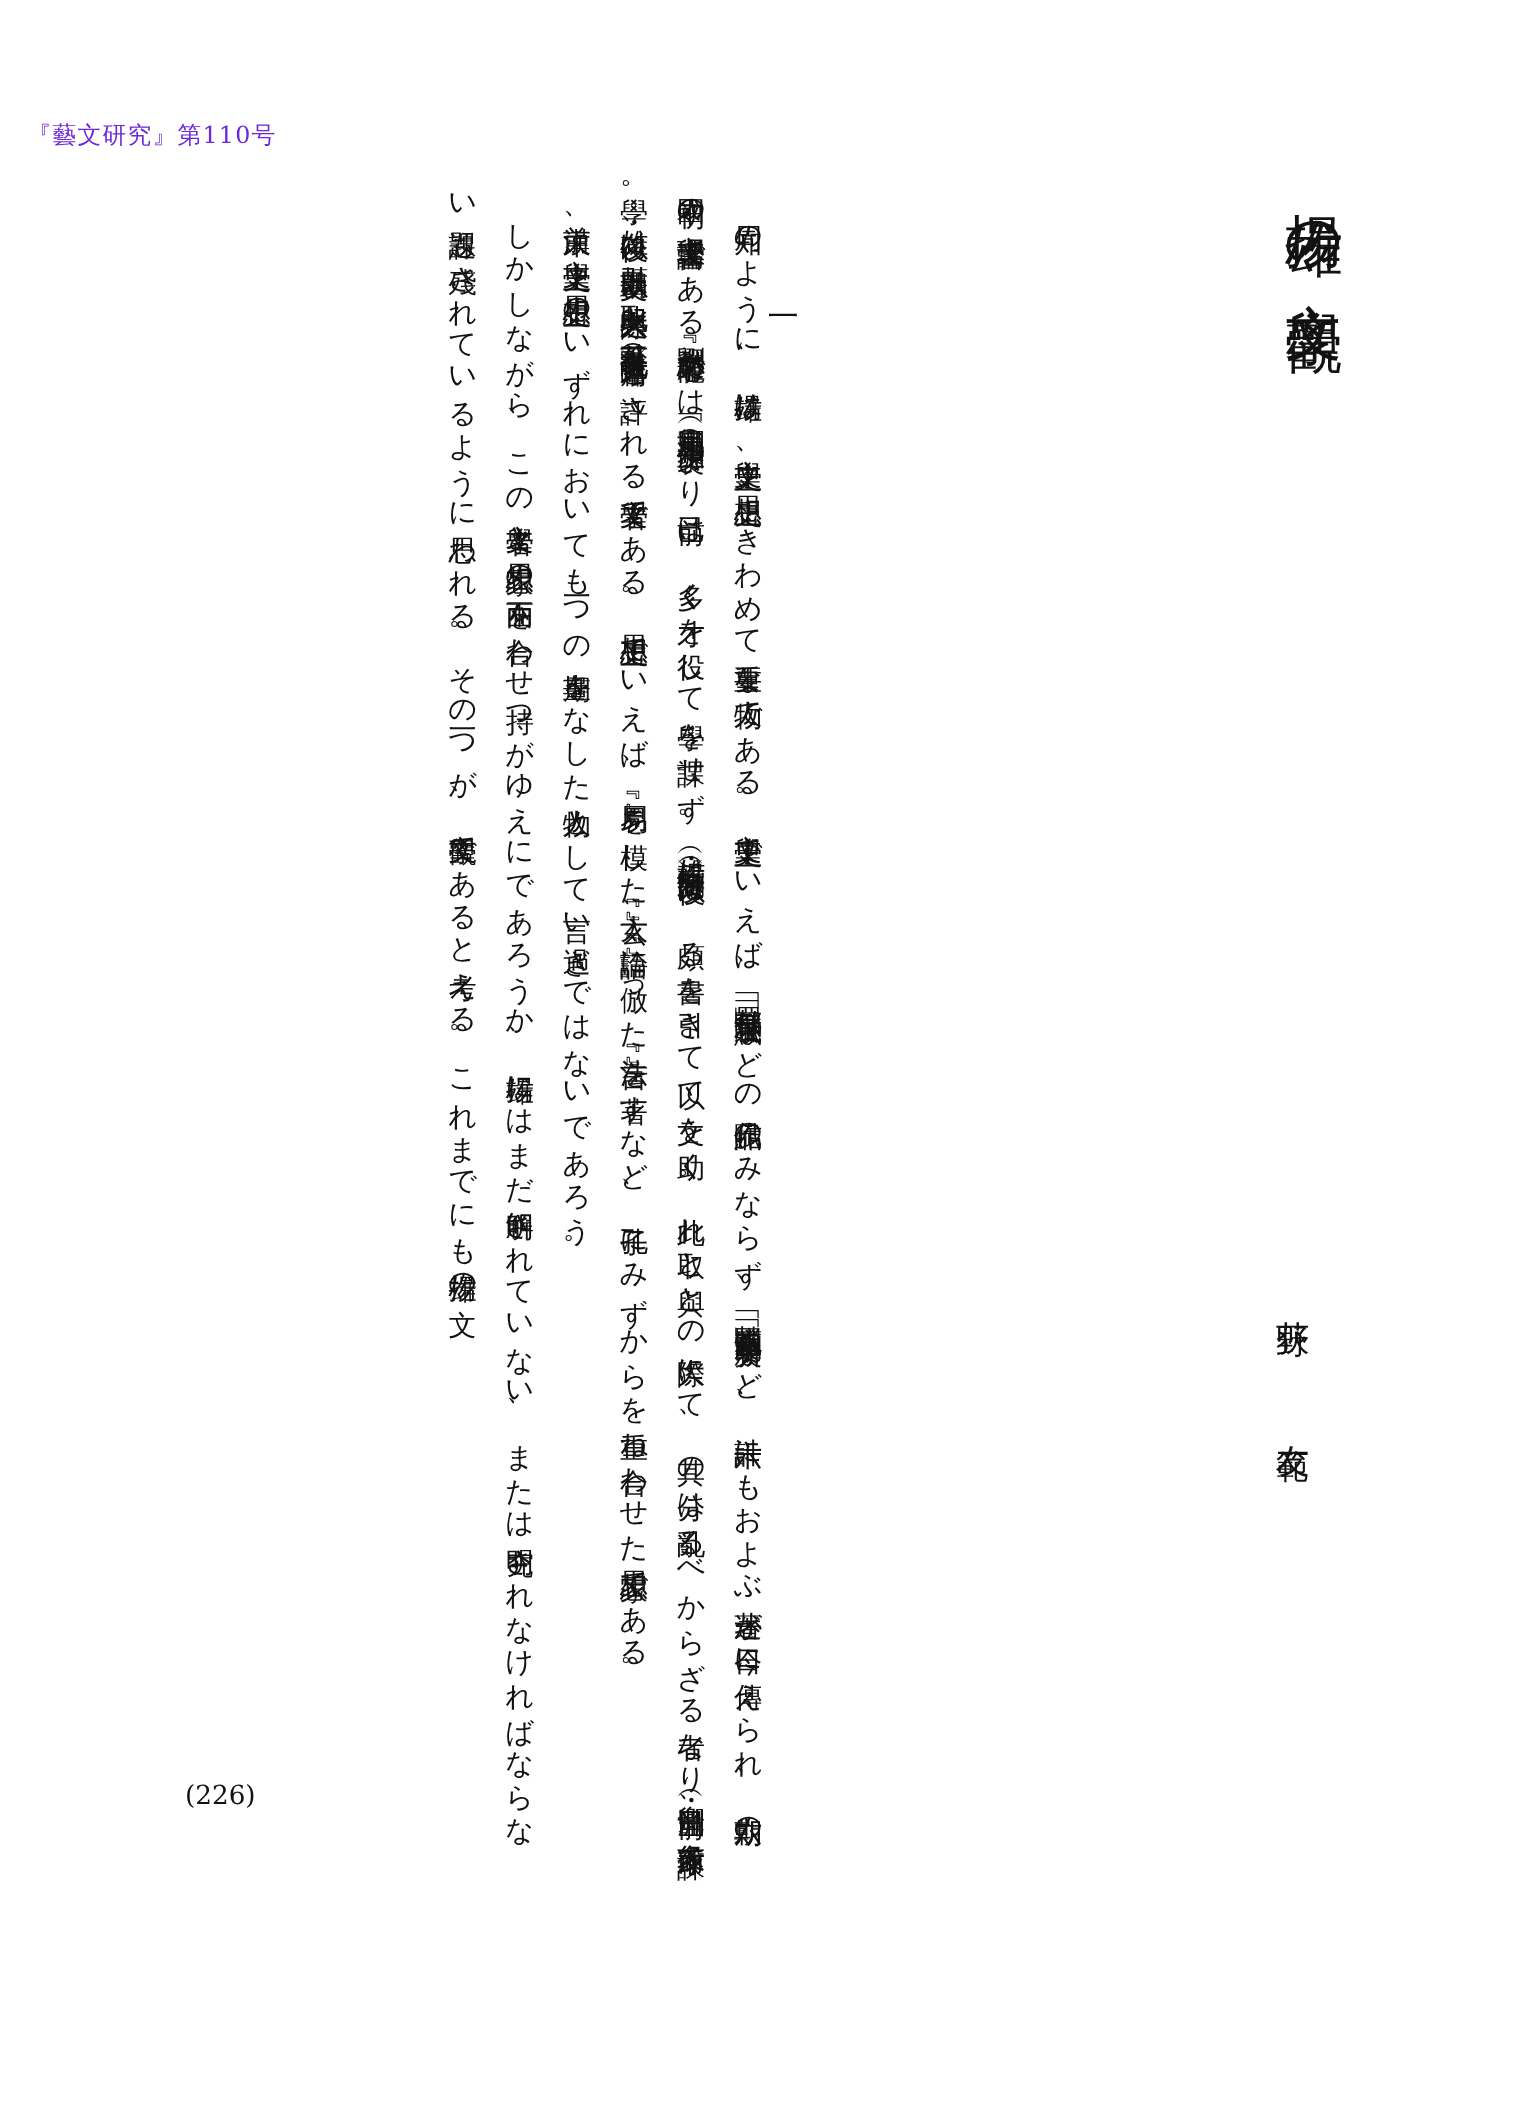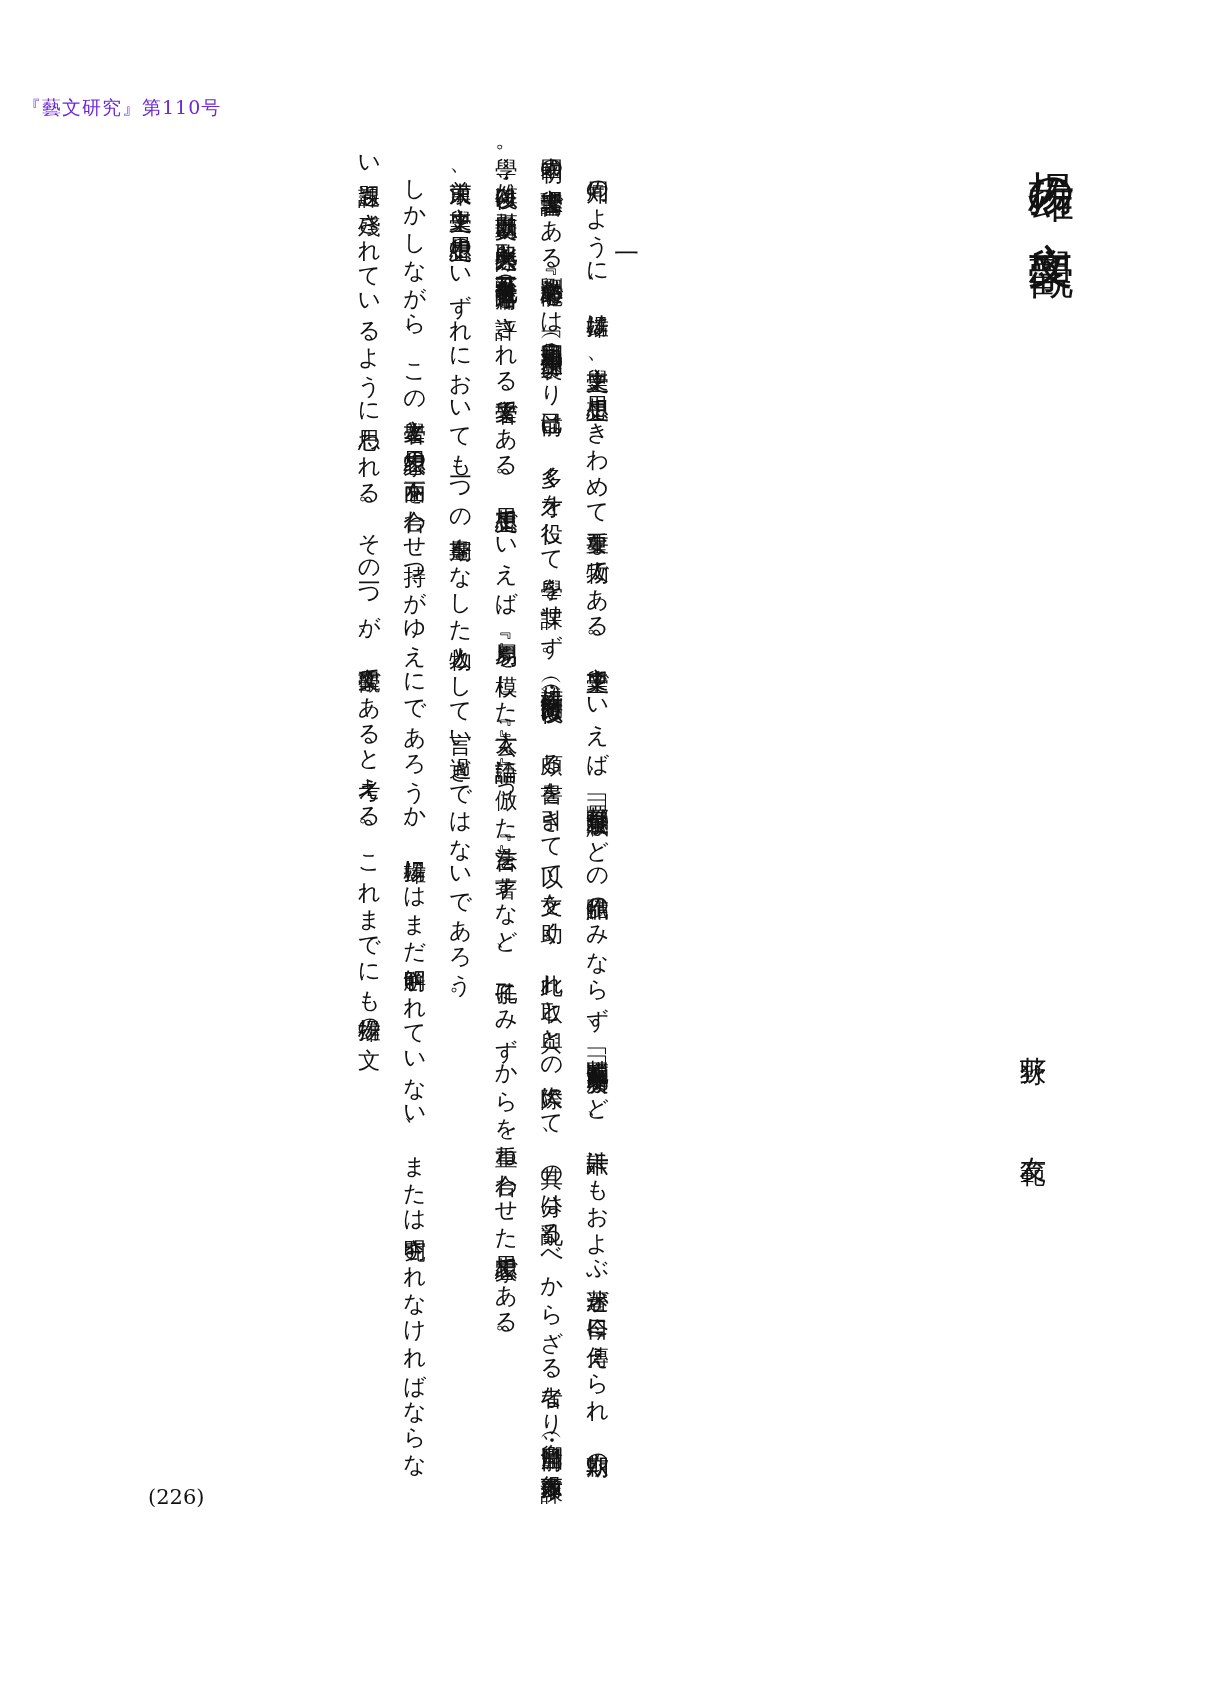--- a/index.html
+++ b/index.html
@@ -90,21 +90,21 @@
     text-align: justify;
   }
   .body-text p {
     margin: 0;
     text-indent: 1em;
   }
 
   .page-number {
     position: absolute;
     left: 148px;
-    top: 1485px;
+    top: 1424px;
     font-size: 21px;
     font-family: "DejaVu Serif", "Liberation Serif", serif;
   }
 </style>
 </head>
 <body>
 
 <div class="page">
 
   <div class="running-head">『藝文研究』第110号</div>

